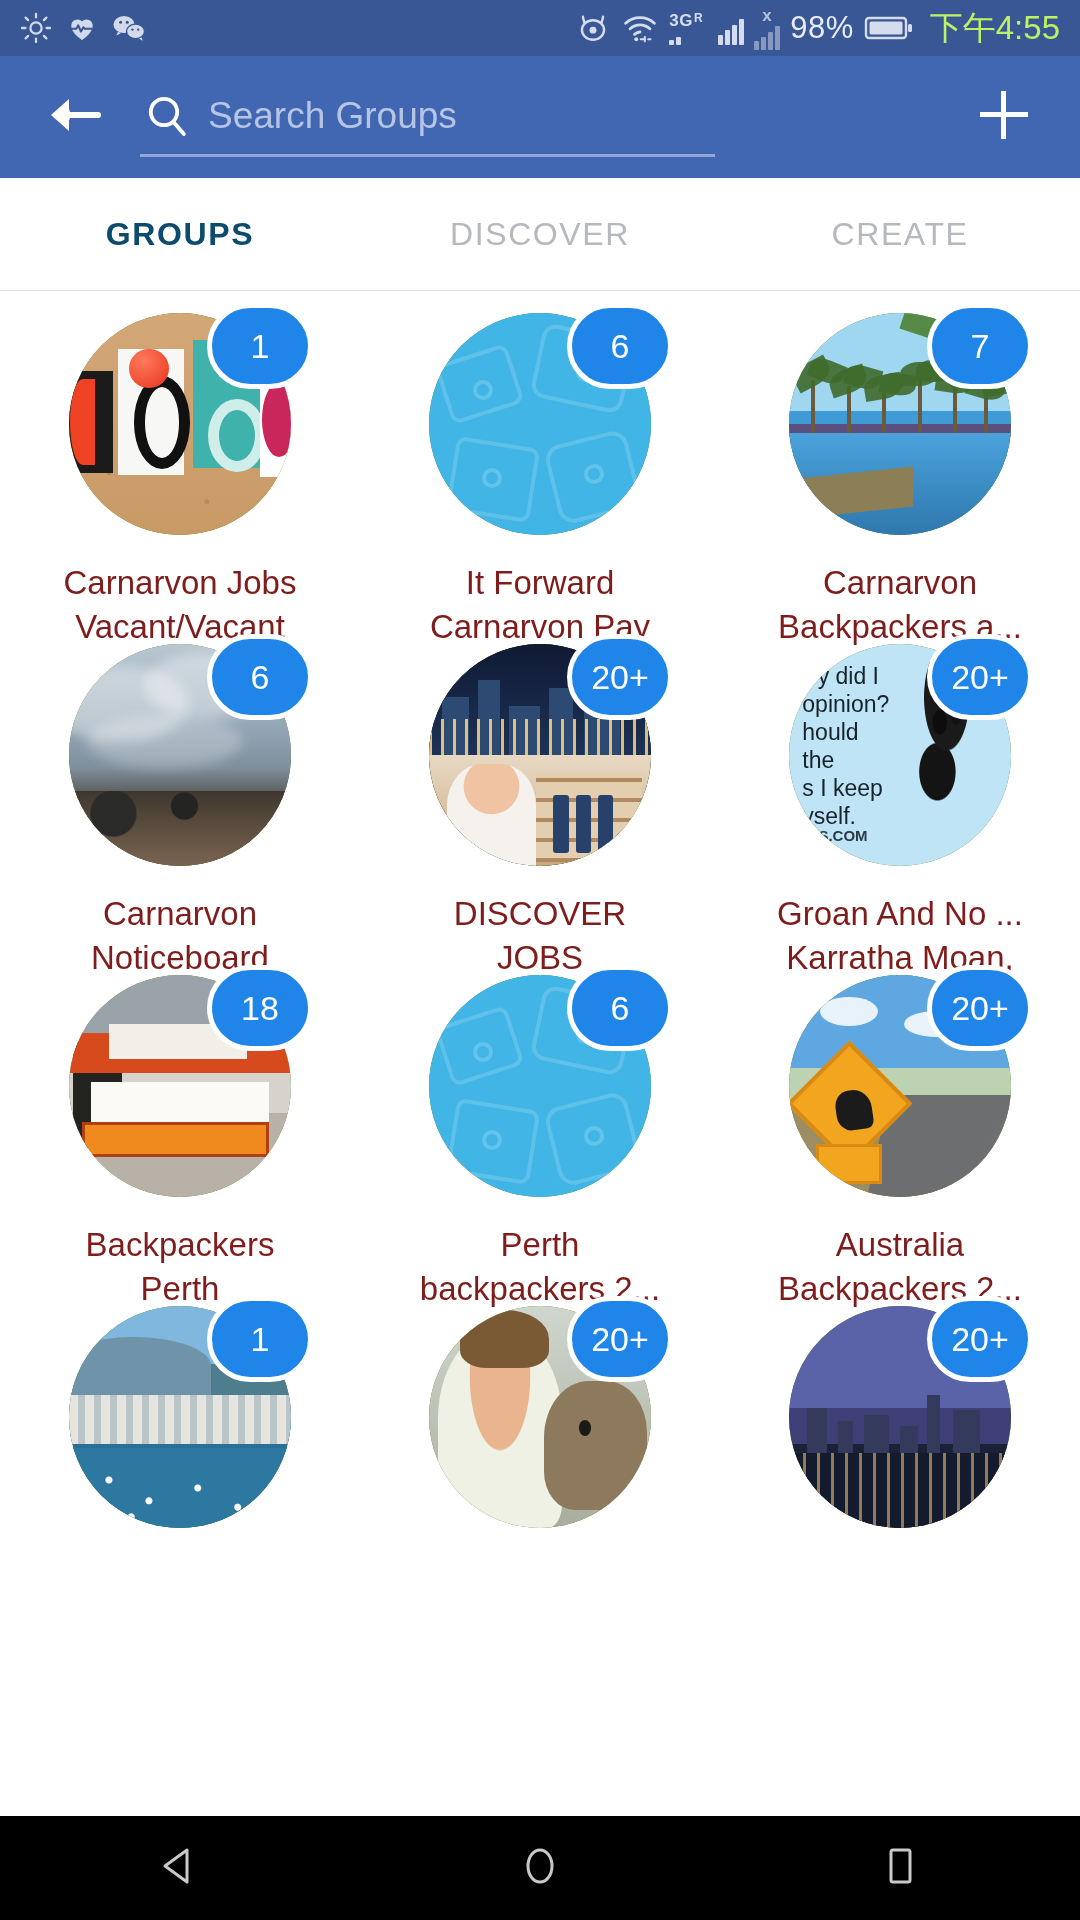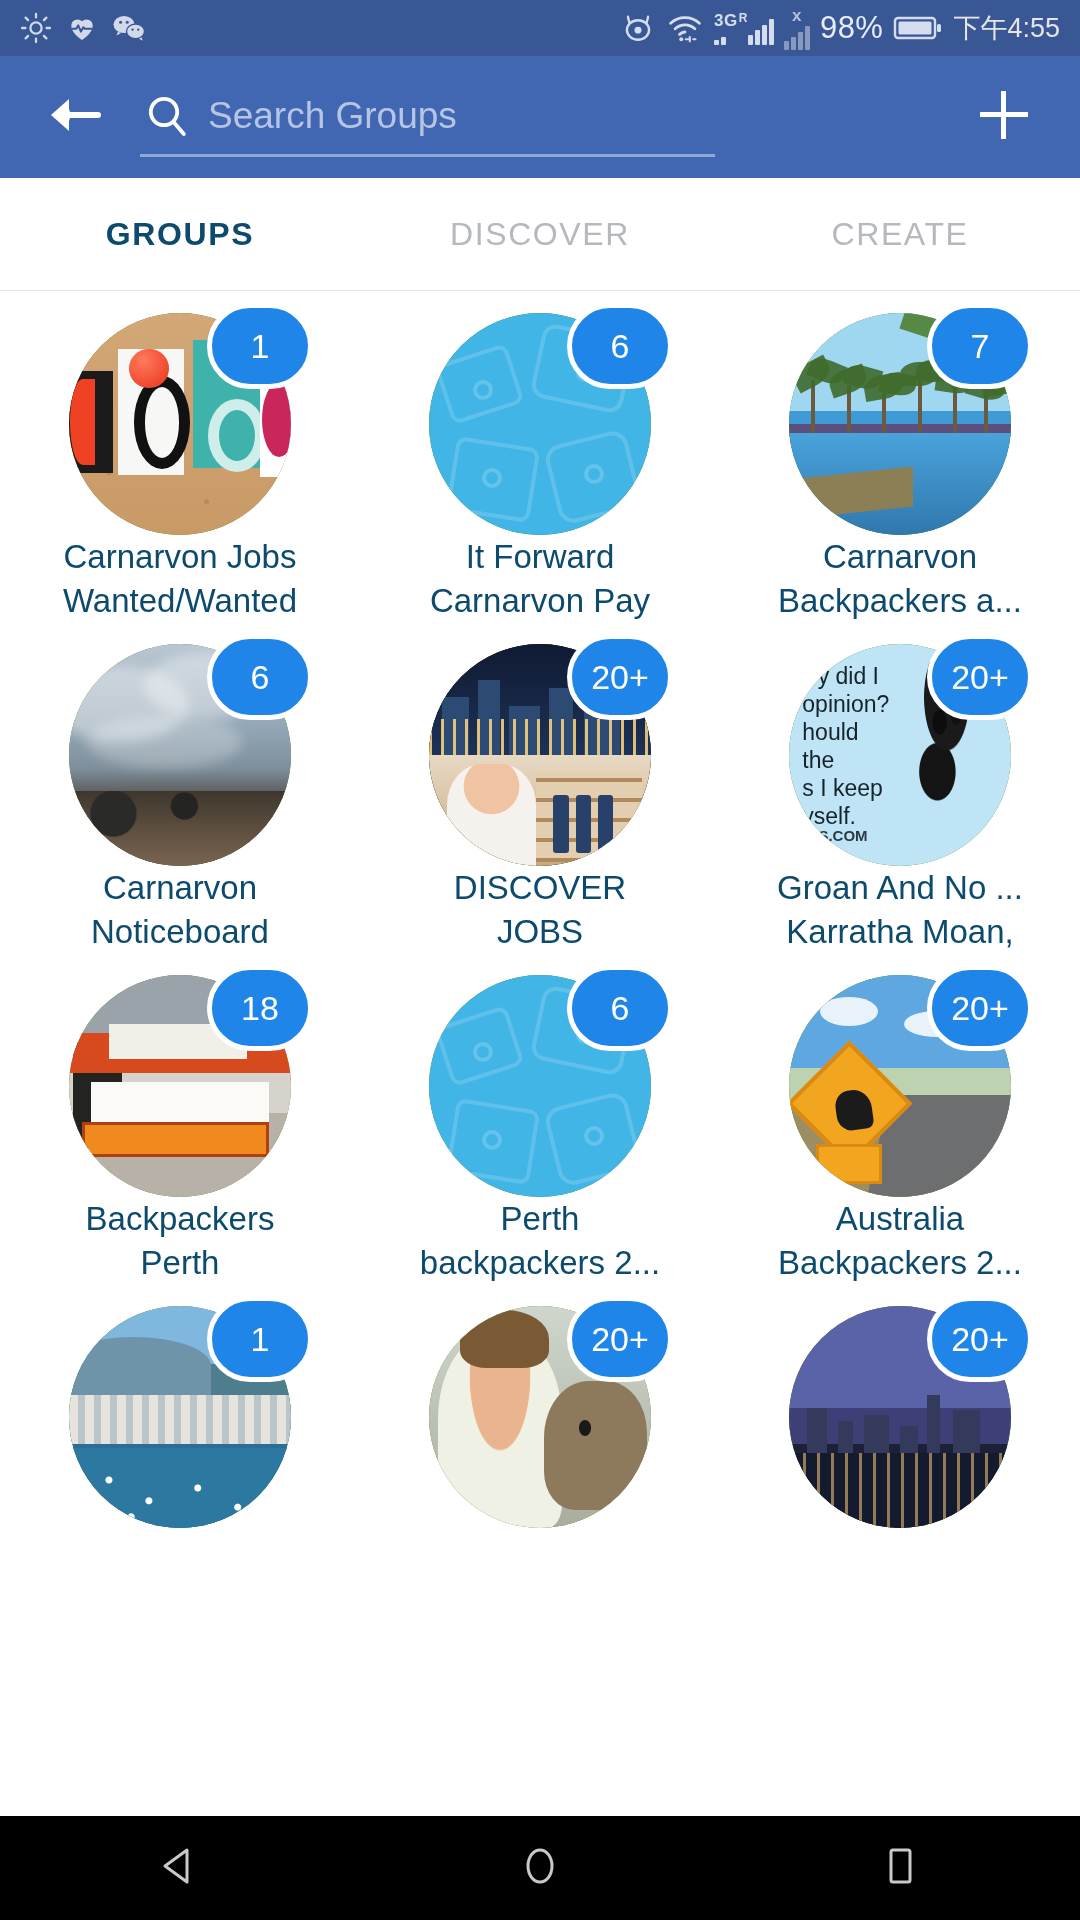--- a/index.html
+++ b/index.html
@@ -18,21 +18,21 @@
     display: flex; align-items: center;
     padding: 0 20px;
   }
   .status-left { display: flex; align-items: center; gap: 14px; }
   .status-right { margin-left: auto; display: flex; align-items: center; gap: 10px; }
   .sb-ico { display: inline-flex; align-items: center; justify-content: center; opacity: .92; }
   .sb-text {
     color: #e7ecf7; font-size: 31px; letter-spacing: .5px;
     font-family: "Liberation Sans", sans-serif;
   }
-  .sb-clock { color: #e5e5e5; font-size: 27px; margin-left: 0; }
+  .sb-clock { color: #bef264; font-size: 33px; margin-left: 6px; }
   .net-3g { color:#e2e8f5; font-size:17px; line-height:1; font-weight:bold; letter-spacing:.5px;}
   .bars { display:flex; align-items:flex-end; gap:2px; height:26px; }
   .bars i { display:block; width:5px; background:#e2e8f5; border-radius:1px; }
   .bars.dim i { background:#8f9fc4; }
 
   
   .search-header {
     position: relative;
     width: 1080px; height: 122px;
     background: #4267b2;
@@ -120,24 +120,24 @@
     border: 5px solid #ffffff;
     color: #ffffff;
     display: flex; align-items: center; justify-content: center;
     font-size: 34px;
     font-family: "Liberation Sans", sans-serif;
     z-index: 4;
     box-sizing: content-box;
   }
   .badge.wide { border-radius: 44px; }
   .cell-label {
-    margin-top: 0;
+    margin-top: 26px;
     width: 300px;
     text-align: center;
-    color: #0c4a6e;
+    color: #7f1d1d;
     font-size: 33px;
     line-height: 44px;
     font-family: "Liberation Sans", sans-serif;
   }
 
   
   .nav-bar {
     position: absolute; left: 0; bottom: 0;
     width: 1080px; height: 104px;
     background: #000000;
@@ -302,21 +302,21 @@
     <span class="sb-ico">
       <svg width="38" height="32" viewBox="0 0 28 24" fill="none" stroke="#e2e8f5" stroke-width="2.1" stroke-linecap="round">
         <path d="M3.2 8.4C6.3 5.6 9.9 4.2 14 4.2s7.7 1.4 10.8 4.2"></path>
         <path d="M6.6 12.6C8.8 10.7 11.2 9.7 14 9.7s5.2 1 7.4 2.9"></path>
         <path d="M9.9 16.8c1.3-1.2 2.6-1.8 4.1-1.8"></path>
         <circle cx="11.2" cy="20.4" r="1.5" fill="#e2e8f5" stroke="none"></circle>
         <path d="M14.6 20.4h1.6M17.6 18.8v3.2M20.2 20.4h1.6" stroke-width="1.6"></path>
       </svg>
     </span>
     <span class="sb-ico" style="flex-direction:column; align-items:flex-start;">
-      <span style="display:flex; align-items:flex-end; gap:0;">
+      <span style="display:flex; align-items:flex-end; gap:15px;">
         <span style="display:flex; flex-direction:column; align-items:flex-start; line-height:1;">
           <span style="display:flex; align-items:flex-start; gap:1px;">
             <span class="net-3g">3G</span>
             <span class="net-3g" style="font-size:12px;">R</span>
           </span>
           <span class="bars" style="height:14px; margin-top:2px;">
             <i style="height:5px"></i>
               <i style="height:8px"></i>
           </span>
         </span>
@@ -402,21 +402,21 @@
               <div class="tile t3"></div>
               <div class="tile t4"></div>
               <div class="pin p1"></div>
               <div class="pin p2"></div>
             </div>
           </div>
           <div class="badge">1</div>
         </div>
         <div class="cell-label">
           <div>Carnarvon Jobs</div>
-          <div>Wanted/Wanted</div>
+          <div>Vacant/Vacant</div>
         </div>
       </div>
       <div class="cell">
         <div class="avatar-wrap">
           <div class="avatar">
             <div class="art art-fb-default">
               <div class="gl g1"></div>
               <div class="gl g2"></div>
               <div class="gl g3"></div>
               <div class="gl g4"></div>

